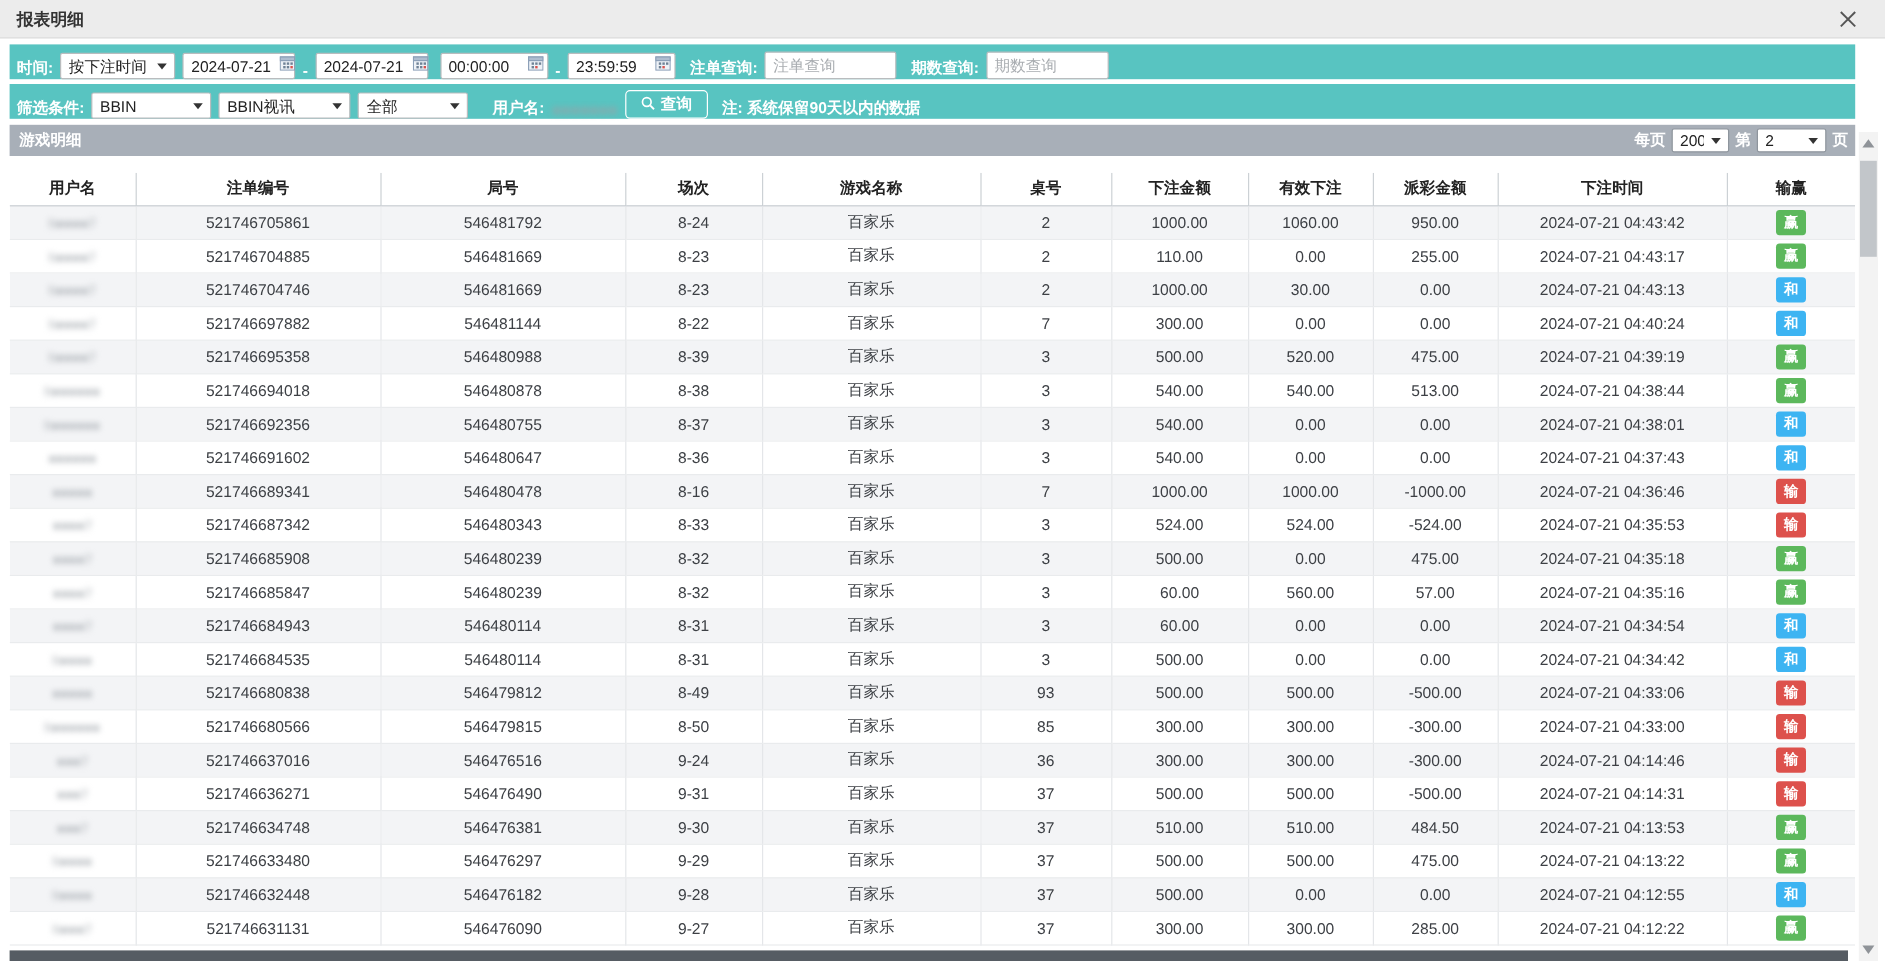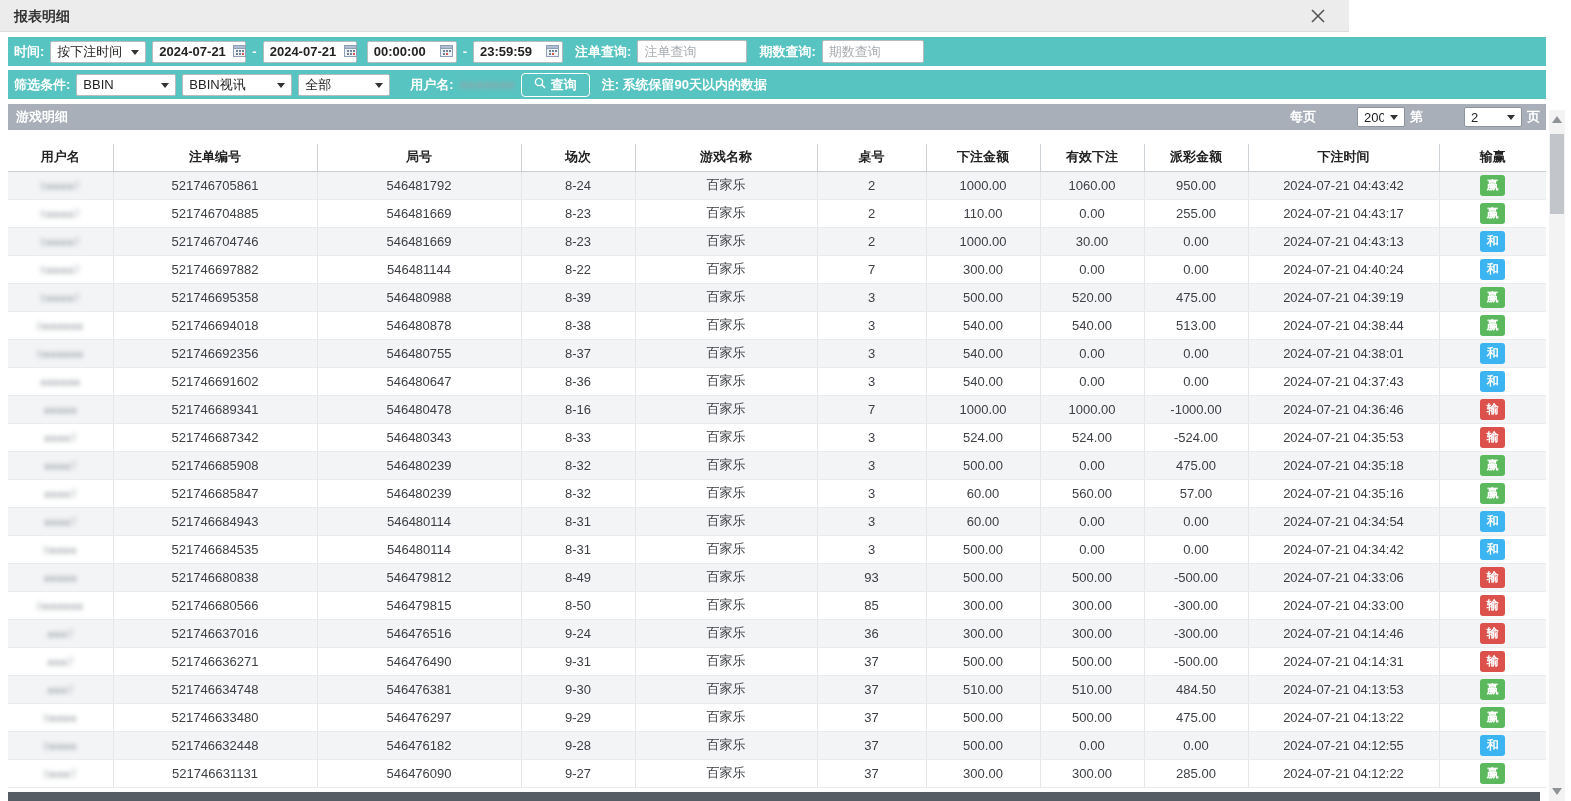--- a/index.html
+++ b/index.html
@@ -1,69 +1,69 @@
 <!DOCTYPE html>
 <html style="--accent: #58c4c1; --panelbar: #a8afb8;"><head>
 <meta charset="utf-8">
 <style>
   * { box-sizing: border-box; margin: 0; padding: 0; }
   html, body { width: 1571px; height: 801px; overflow: hidden; background: #fff;
     font-family: "Liberation Sans", "DejaVu Sans", sans-serif; }
   .stage { position: relative; width: 1571px; height: 801px; background: #fff; }
 
   
-  .titlebar { position: absolute; left: 0; top: 0; width: 1349px; height: 32px;
+  .titlebar { position: absolute; left: 0; top: 0; width: 1571px; height: 32px;
     background: #ececec; border-bottom: 1px solid #dcdcdc; }
   .titlebar .title { position: absolute; left: 14px; top: 8px; font-size: 14px;
     font-weight: bold; color: #333; }
   .close-btn { position: absolute; right: 22px; top: 7px; width: 18px; height: 18px;
     cursor: pointer; display: flex; align-items: center; justify-content: center; }
 
   
   .tealbar { position: absolute; left: 8px; width: 1538px; height: 29px;
-    background: var(--accent); display: flex; align-items: center; gap: 6px;
+    background: var(--accent); display: flex; align-items: flex-end; gap: 6px;
     padding: 0 6px; }
   #filter-row-1 { top: 37px; }
   #filter-row-2 { top: 70px; }
   .tlabel { color: #fff; font-size: 13px; font-weight: bold; white-space: nowrap; }
   .dash { color: #fff; font-weight: bold; font-size: 13px; }
 
   .selwrap { position: relative; display: inline-block; height: 22px; background: #fff;
     border: 1px solid #b9bcbe; border-radius: 2px; }
   .selwrap select { appearance: none; -webkit-appearance: none; border: none;
     background: transparent; width: 100%; height: 20px; font-size: 13px; color: #222;
     padding: 0 20px 0 6px; outline: none; font-family: inherit; }
   .chev { position: absolute; right: 6px; top: 8px; width: 0; height: 0; pointer-events: none;
     border-left: 4px solid transparent; border-right: 4px solid transparent;
     border-top: 5px solid #333; }
 
   .databox { display: inline-flex; align-items: center; height: 22px; background: #fff;
     border: 1px solid #b9bcbe; border-radius: 2px; padding: 0 4px 0 6px; gap: 4px; }
   .databox input { border: none; outline: none; font-size: 13px; color: #222;
-    font-family: inherit; background: transparent; font-weight: bold; }
+    font-family: inherit; background: transparent; }
   .cal { flex: 0 0 auto; cursor: pointer; }
 
   .txtinput { height: 23px; background: #fff; border: 1px solid #b9bcbe; border-radius: 2px;
     font-size: 13px; color: #222; padding: 0 6px; outline: none; font-family: inherit; }
   .txtinput::placeholder { color: #a9adb1; }
 
   .blurtext { filter: blur(2.5px); color: #9aa0a6; }
 
   .search-btn { display: inline-flex; align-items: center; justify-content: center; gap: 5px;
     height: 24px; padding: 0 12px; background: transparent; border: 1px solid #fff;
     border-radius: 4px; color: #fff; font-size: 13px; font-weight: bold; cursor: pointer;
     font-family: inherit; }
 
   
   .panelbar { position: absolute; left: 8px; top: 104px; width: 1538px; height: 26px;
     background: var(--panelbar); display: flex; align-items: center; }
   .panelbar .ptitle { color: #fff; font-size: 13px; font-weight: bold; margin-left: 8px; }
   .pager { position: absolute; right: 6px; top: 3px; display: flex; align-items: center;
     gap: 5px; color: #fff; font-size: 13px; font-weight: bold; }
-  .pager .selwrap { height: 20px; border: 1px solid #8e959d; margin-left: 36px; }
+  .pager .selwrap { height: 20px; border: 1px solid #8e959d; }
   .pager .selwrap select { height: 18px; font-size: 13px; }
   .pager .chev { top: 7px; }
 
   
   .tablewrap { position: absolute; left: 8px; top: 130px; width: 1538px; height: 671px;
     overflow: hidden; background: #fff; margin-top: 14px; }
   table { border-collapse: collapse; table-layout: fixed; width: 1538px; }
   th { height: 27px; background: #fff; font-size: 13px; font-weight: bold; color: #222;
     border-right: 1px solid #ccd1d5; border-bottom: 1px solid #c9ced3; text-align: center; }
   th:last-child { border-right: none; }

